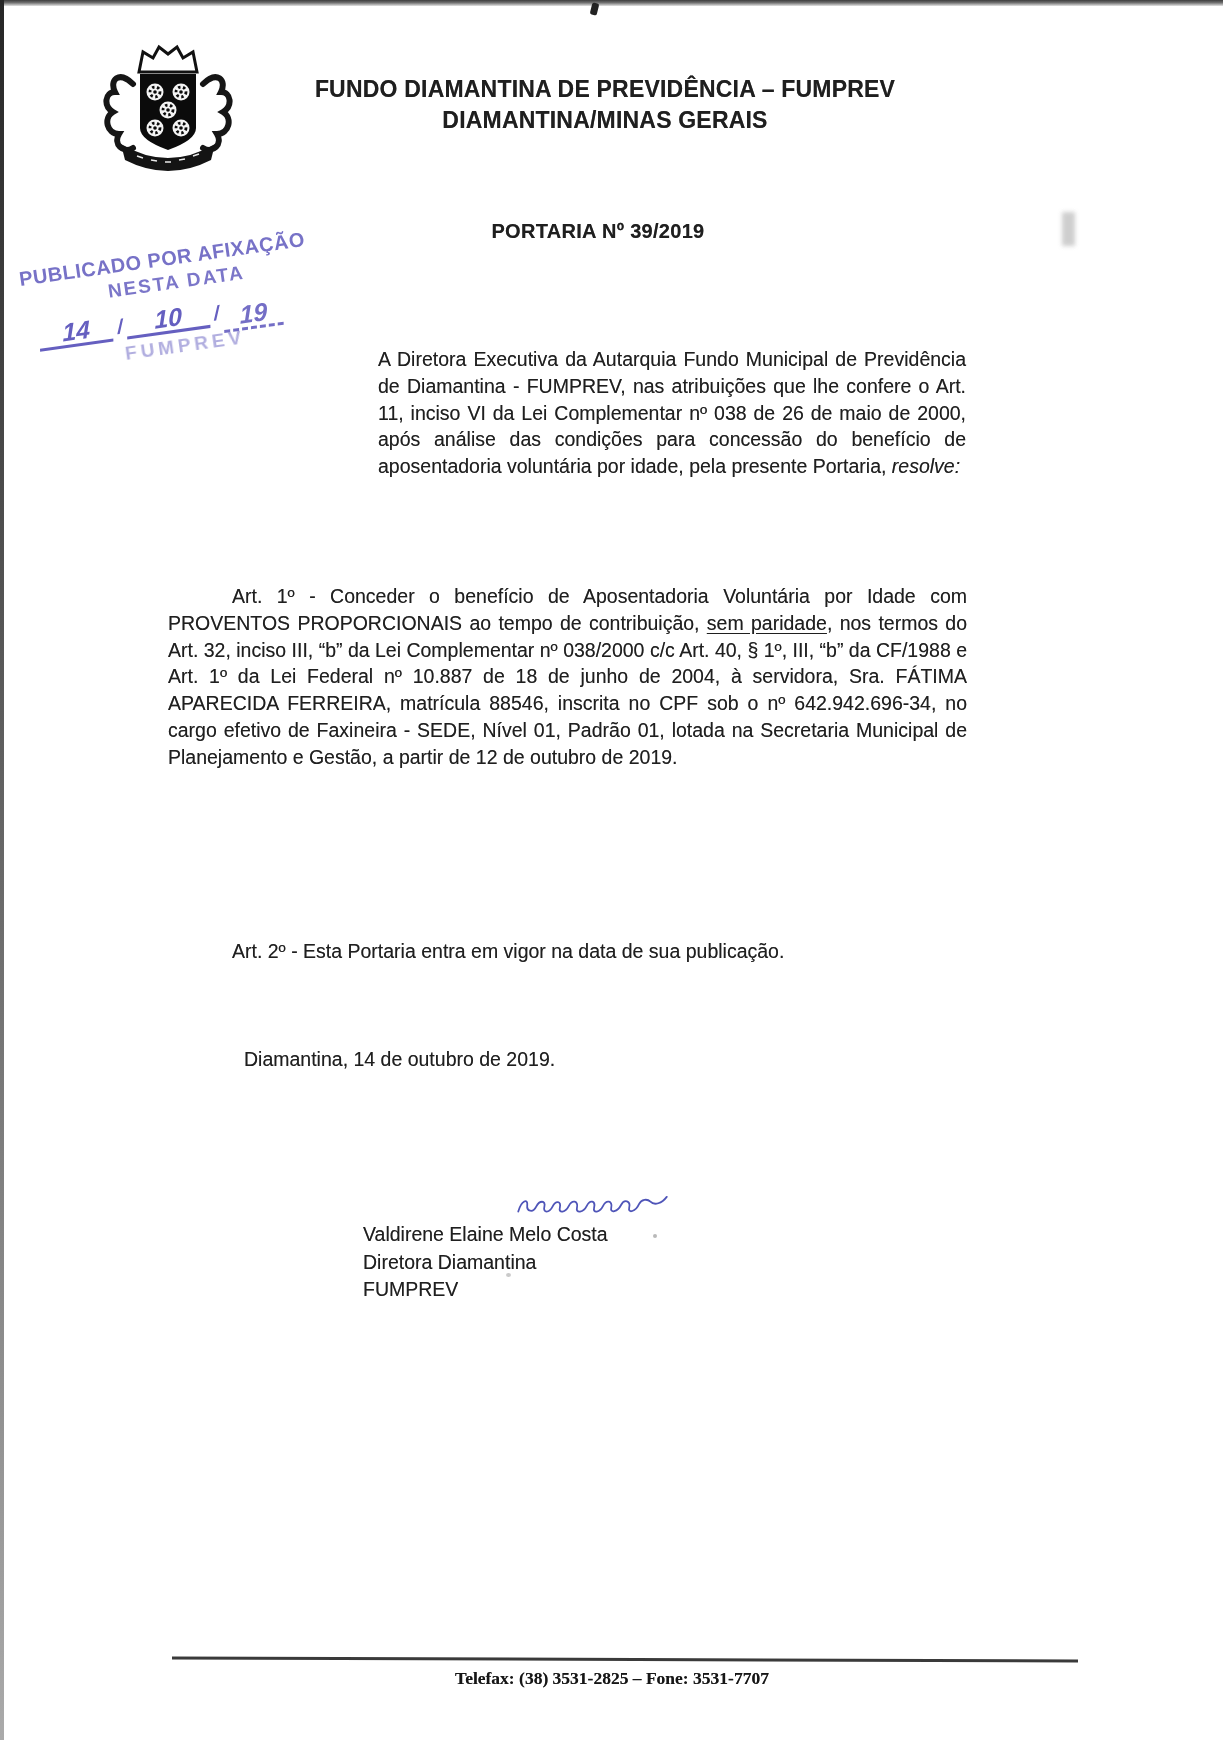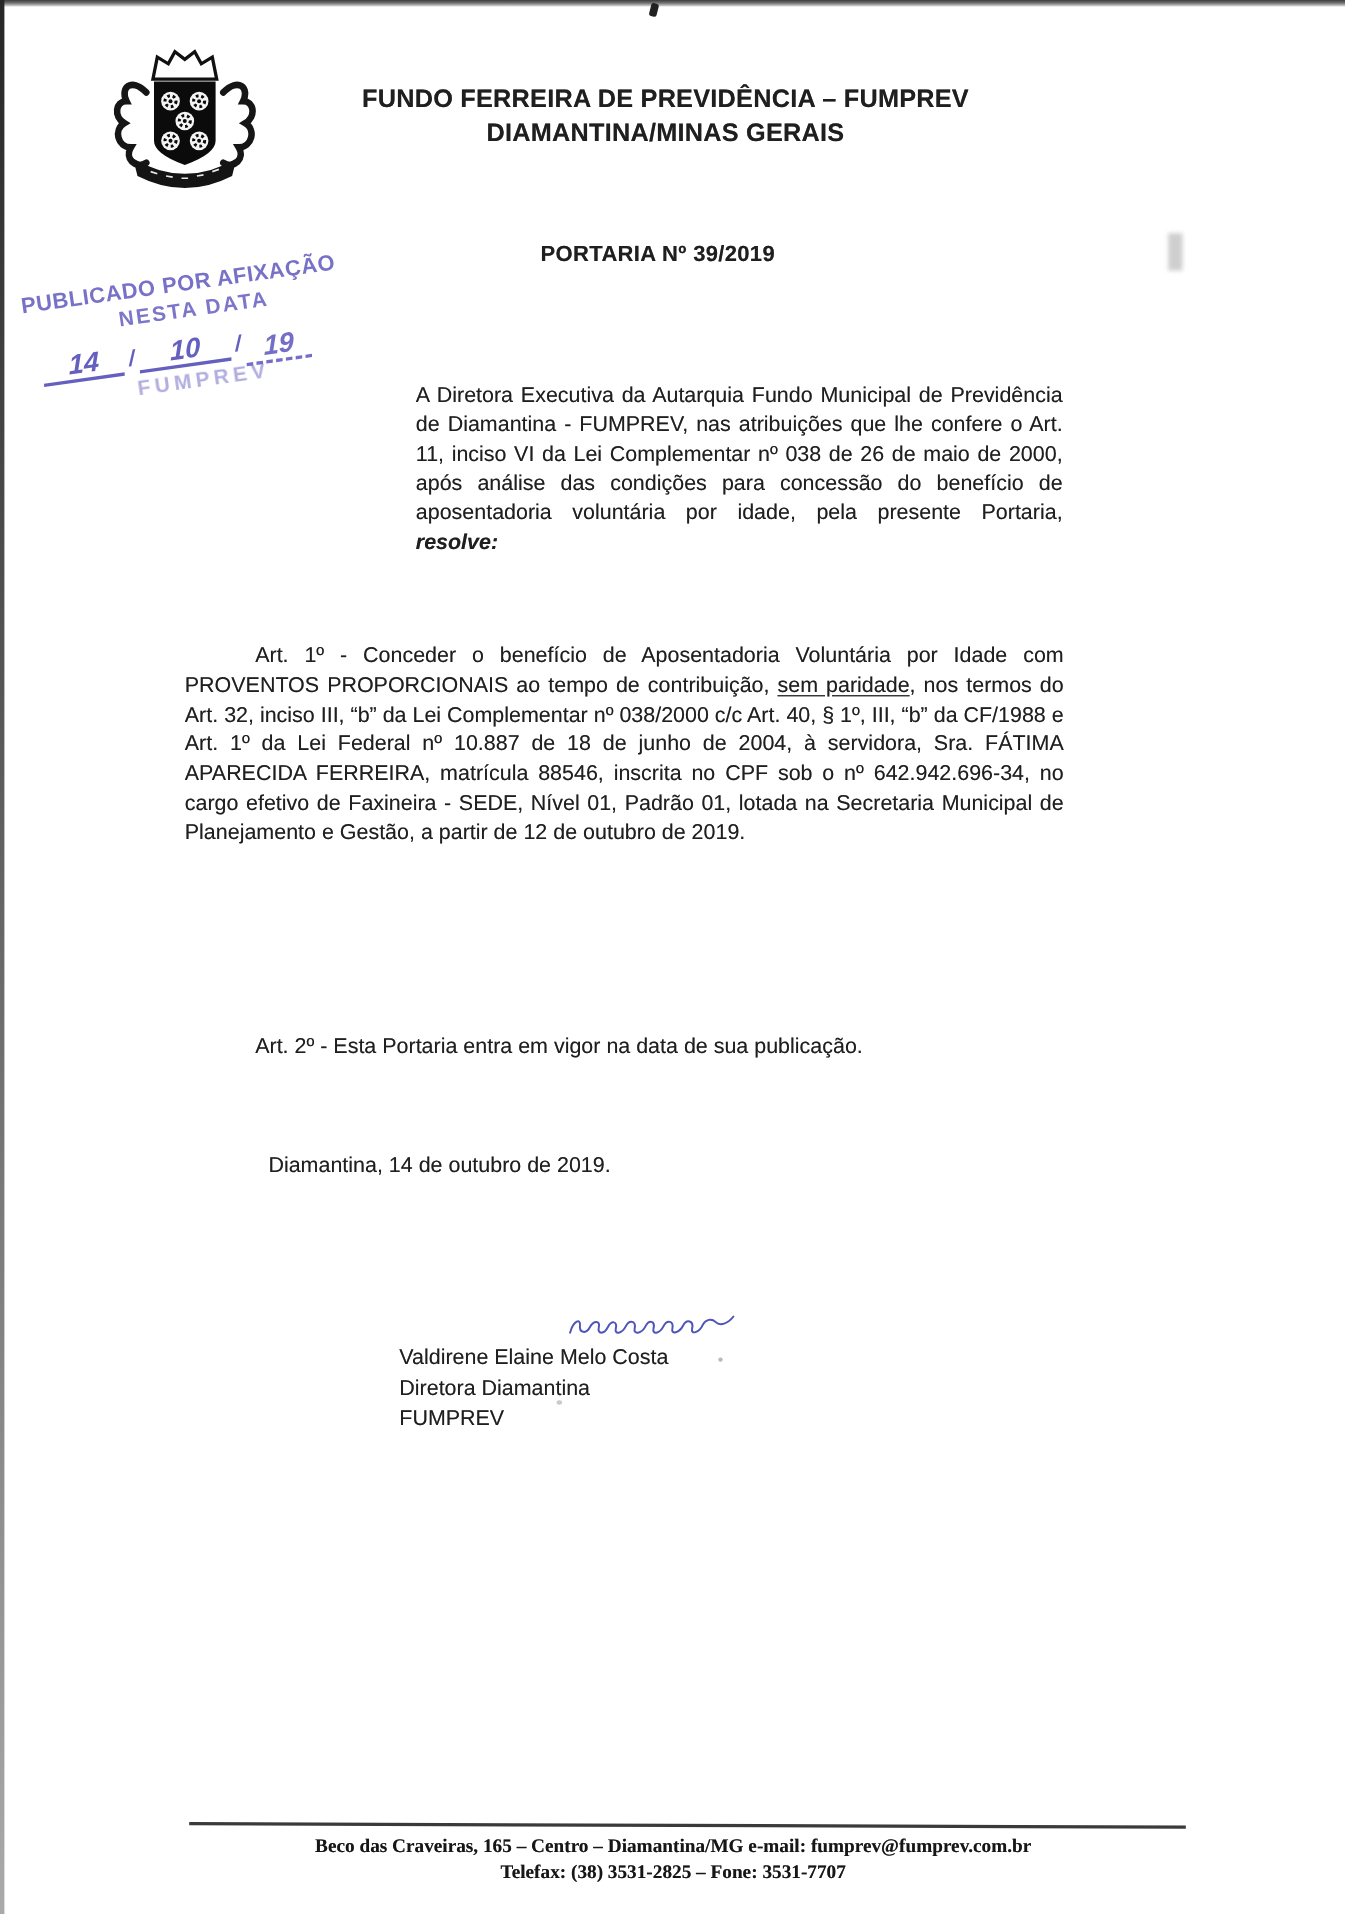--- a/index.html
+++ b/index.html
@@ -52,21 +52,21 @@
     opacity:.5;filter:blur(.4px);}
 
   
   .body-par{font-size:19.5px;line-height:26.8px;text-align:justify;
     text-shadow:0 0 .4px rgba(0,0,0,.45);}
   .preamble{left:378px;top:346px;width:588px;}
   .art1{left:168px;top:583px;width:799px;text-indent:64px;}
   .art2{left:168px;top:938px;width:799px;text-indent:64px;text-align:left;}
   .dateline{left:244px;top:1046px;width:600px;text-align:left;}
   .seg-bold{font-weight:normal;}
-  .seg-italic{font-style:italic;font-weight:bold;}
+  .seg-italic{font-style:italic;}
   .seg-underline{text-decoration:underline;text-underline-offset:3px;}
 
   
   .sig-scribble{left:515px;top:1190px;width:155px;height:32px;}
   .sig-block{left:363px;top:1221px;width:400px;text-align:left;
     font-size:19.5px;line-height:27.5px;text-shadow:0 0 .4px rgba(0,0,0,.45);}
 
   
   .footer-rule{left:172px;top:1658px;width:906px;height:3px;background:#3a3a3a;
     transform:rotate(.2deg);}
@@ -117,21 +117,21 @@
           <circle r="5" fill="none" stroke="#0b0b0b" stroke-width="2.8" stroke-dasharray="2.4 2.6"></circle>
           <circle r="1.8" fill="#0b0b0b"></circle>
         </g>
     </g>
     <path d="M18,102 Q65,130 112,102 L108,118 Q65,140 22,118 Z" fill="#141414"></path>
     <path d="M34,114 l6,2 M48,118 l6,1 M62,120 h6 M76,118 l6,-1 M90,114 l6,-2" stroke="#e8e8e8" stroke-width="1.5" fill="none"></path>
   </svg>
 </div>
 
 <div class="abs org-name">
-  <div>FUNDO FERREIRA DE PREVIDÊNCIA – FUMPREV</div>
+  <div>FUNDO DIAMANTINA DE PREVIDÊNCIA – FUMPREV</div>
   <div>DIAMANTINA/MINAS GERAIS</div>
 </div>
 
 <div class="abs doc-title">PORTARIA Nº 39/2019</div>
 
 <div class="abs stamp" id="stamp" style="color: rgb(101, 95, 192);">
   <div class="stamp-l1">PUBLICADO POR AFIXAÇÃO</div>
   <div class="stamp-l2">NESTA DATA</div>
   <div class="stamp-date">
     <span class="stamp-cell cell-day">14</span>
@@ -154,15 +154,14 @@
   </svg>
 </div>
 <div class="abs sig-block">
   <div>Valdirene Elaine Melo Costa</div>
   <div>Diretora Diamantina</div>
   <div>FUMPREV</div>
 </div>
 
 <div class="abs footer-rule"></div>
 <div class="abs footer-text">
-  <div>Beco das Craveiras, 165 – Centro – Diamantina/MG e-mail: fumprev@fumprev.com.br</div>
   <div>Telefax: (38) 3531-2825 – Fone: 3531-7707</div>
 </div>
 
 </body></html>

